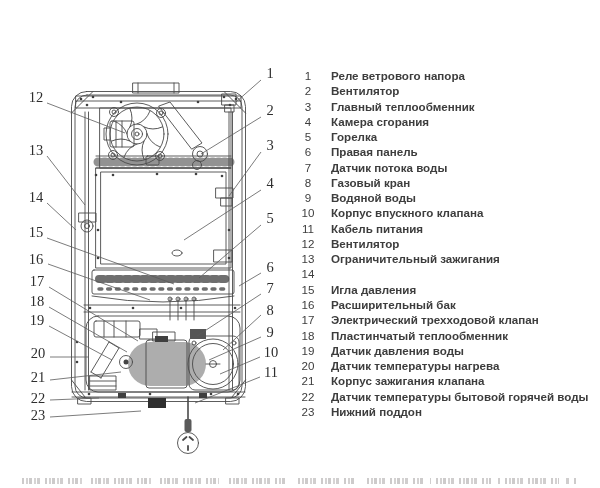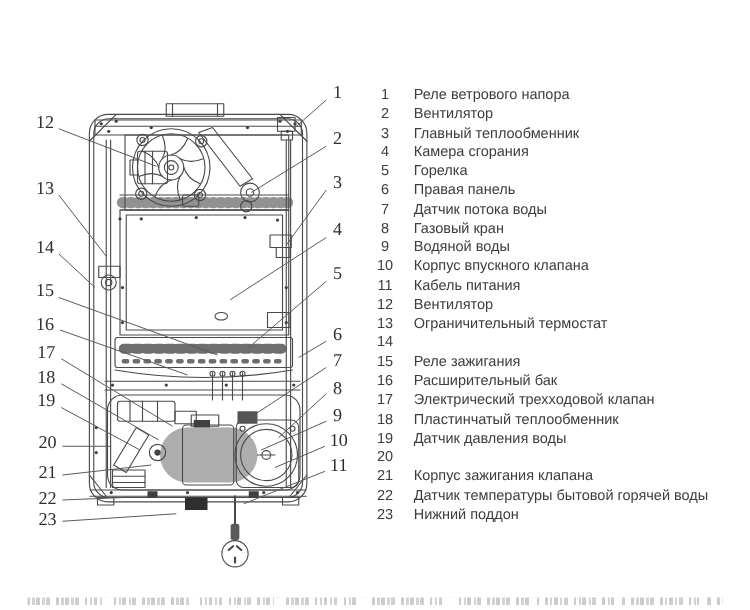--- a/index.html
+++ b/index.html
@@ -7,21 +7,21 @@
     position:relative;width:600px;height:488px;background:#ffffff;
     overflow:hidden;font-family:"Liberation Sans",sans-serif;
   }
   svg.diagram{position:absolute;left:0;top:0;width:600px;height:488px;}
   .parts-list{
     position:absolute;left:295px;top:68px;width:300px;
     color:#3d3d3d;font-size:11.6px;
   }
   .part-row{display:flex;align-items:baseline;height:15.28px;line-height:15.28px;white-space:nowrap;}
   .part-num{display:inline-block;width:26px;text-align:center;flex:0 0 26px;}
-  .part-label{padding-left:10px;}
+  .part-label{padding-left:10px;font-weight:bold;}
   #callout-numbers text{
     font-family:"Liberation Serif","DejaVu Serif",serif;
     font-size:14.5px;fill:#2e2e2e;text-anchor:middle;
   }
   #leader-lines line{stroke:#5a5a5a;stroke-width:0.8;}
   .watermark-strip{
     position:absolute;left:22px;top:478px;width:556px;height:6px;opacity:0.7;
     background-image:
       repeating-linear-gradient(90deg, rgba(255,255,255,0) 0 61px, #ffffff 61px 68px),
       repeating-linear-gradient(90deg,
@@ -303,47 +303,48 @@
       <div class="part-row">
         <span class="part-num">11</span>
         <span class="part-label">Кабель питания</span>
       </div>
       <div class="part-row">
         <span class="part-num">12</span>
         <span class="part-label">Вентилятор</span>
       </div>
       <div class="part-row">
         <span class="part-num">13</span>
-        <span class="part-label">Ограничительный термостат</span>
+        <span class="part-label">Ограничительный зажигания</span>
       </div>
       <div class="part-row">
         <span class="part-num">14</span>
       </div>
       <div class="part-row">
         <span class="part-num">15</span>
-        <span class="part-label">Реле зажигания</span>
+        <span class="part-label">Игла давления</span>
       </div>
       <div class="part-row">
         <span class="part-num">16</span>
         <span class="part-label">Расширительный бак</span>
       </div>
       <div class="part-row">
         <span class="part-num">17</span>
         <span class="part-label">Электрический трехходовой клапан</span>
       </div>
       <div class="part-row">
         <span class="part-num">18</span>
         <span class="part-label">Пластинчатый теплообменник</span>
       </div>
       <div class="part-row">
         <span class="part-num">19</span>
         <span class="part-label">Датчик давления воды</span>
       </div>
       <div class="part-row">
         <span class="part-num">20</span>
+        <span class="part-label">Датчик температуры нагрева</span>
       </div>
       <div class="part-row">
         <span class="part-num">21</span>
         <span class="part-label">Корпус зажигания клапана</span>
       </div>
       <div class="part-row">
         <span class="part-num">22</span>
         <span class="part-label">Датчик температуры бытовой горячей воды</span>
       </div>
       <div class="part-row">

